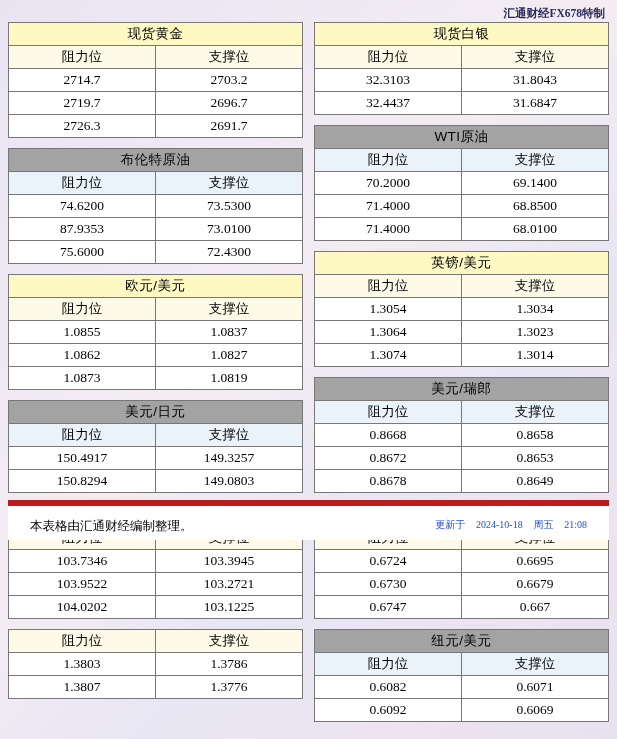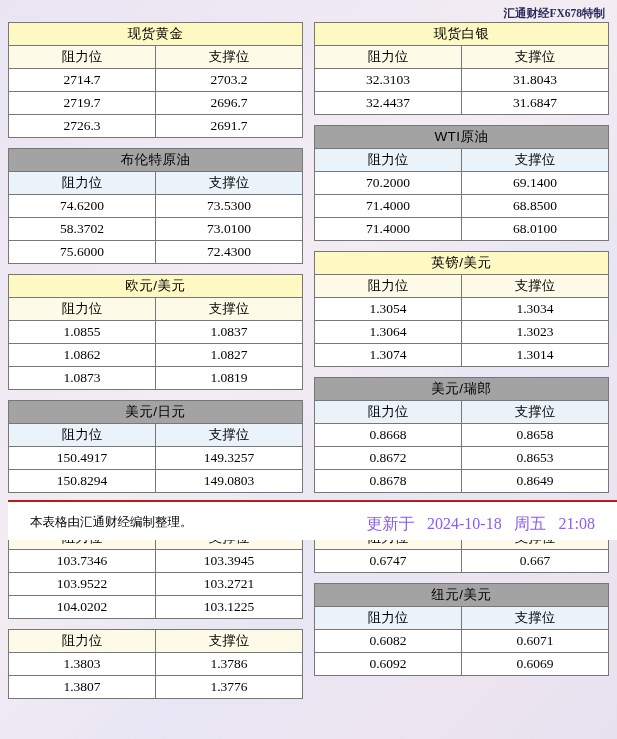--- a/index.html
+++ b/index.html
@@ -76,45 +76,45 @@
   .subhdr.blue { background: #eaf3fa; }
   td.val {
     background: #ffffff;
     font-size: 13.5px;
     height: 23px;
     font-family: "Liberation Serif", serif;
   }
   .footer {
     position: absolute;
     left: 8px;
-    right: 0;
+    right: 8px;
     bottom: 0px;
     height: 40px;
     background: #ffffff;
-    border-top: 2px solid #b91c1c;
+    border-top: 6px solid #b91c1c;
     box-sizing: border-box;
   }
   .footer-inner {
     position: relative;
     width: 100%;
     height: 100%;
   }
   .footer-left {
     position: absolute;
     left: 22px;
     top: 12px;
     font-size: 12.5px;
     color: #000;
   }
   .footer-right {
     position: absolute;
     right: 22px;
     top: 12px;
-    font-size: 16px;
-    color: #8b5cf6;
+    font-size: 10px;
+    color: #1d4ed8;
   }
   .footer-right .lbl { margin-right: 8px; }
   .footer-right .dt { margin-right: 8px; font-family: "Liberation Serif", serif;}
   .footer-right .wd { margin-right: 8px; }
   .footer-right .tm { font-family: "Liberation Serif", serif; }
 </style>
 </head>
 <body>
 
 <div class="page">
@@ -155,21 +155,21 @@
             </tr>
         <tr>
           <td class="subhdr blue">阻力位</td>
           <td class="subhdr blue">支撑位</td>
         </tr>
         <tr>
           <td class="val">74.6200</td>
           <td class="val">73.5300</td>
         </tr>
         <tr>
-          <td class="val">58.3702</td>
+          <td class="val">87.9353</td>
           <td class="val">73.0100</td>
         </tr>
         <tr>
           <td class="val">75.6000</td>
           <td class="val">72.4300</td>
         </tr>
       </tbody>
         </table>
 
       <table class="blk">
@@ -355,20 +355,28 @@
         </table>
 
       <table class="blk">
         <tbody>
             <tr>
               <td class="title t-gold" colspan="2">澳元/美元</td>
             </tr>
         <tr>
           <td class="subhdr">阻力位</td>
           <td class="subhdr">支撑位</td>
+        </tr>
+        <tr>
+          <td class="val">0.6724</td>
+          <td class="val">0.6695</td>
+        </tr>
+        <tr>
+          <td class="val">0.6730</td>
+          <td class="val">0.6679</td>
         </tr>
         <tr>
           <td class="val">0.6747</td>
           <td class="val">0.667</td>
         </tr>
       </tbody>
         </table>
 
       <table class="blk">
         <tbody>

